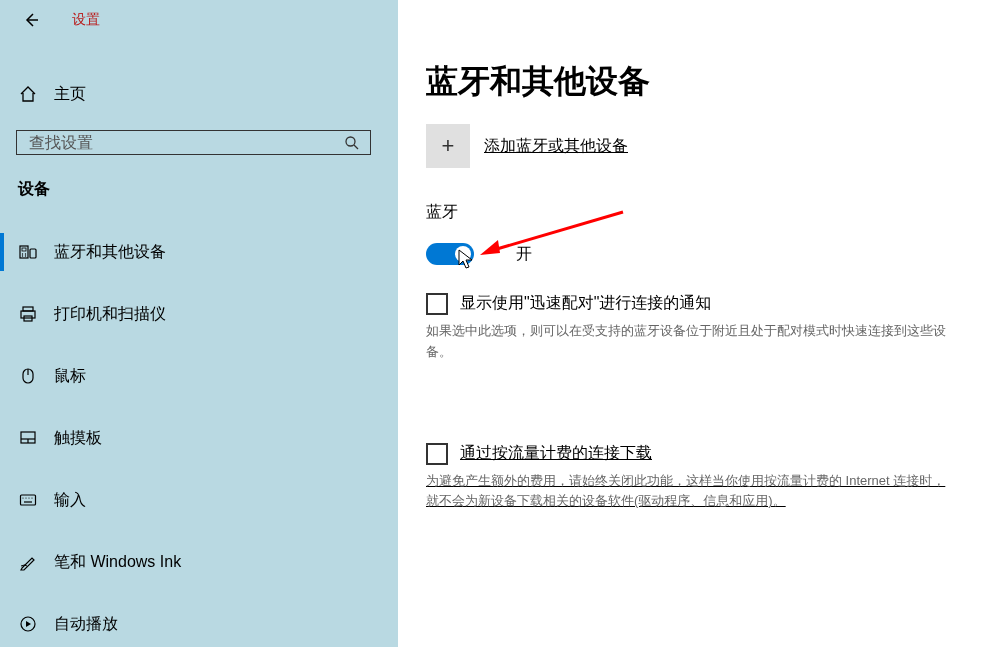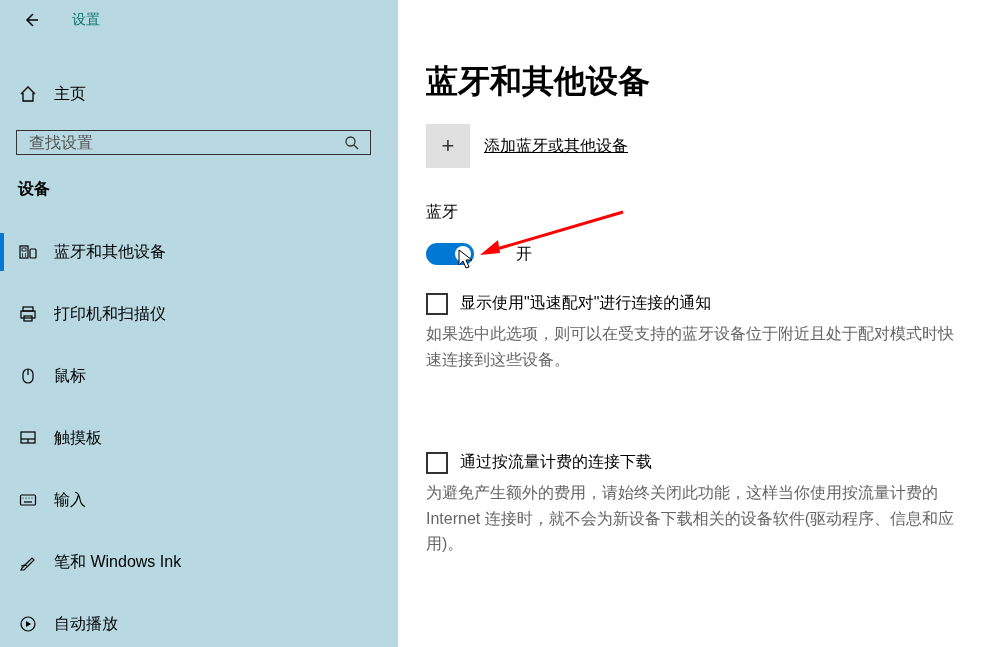--- a/index.html
+++ b/index.html
@@ -1,20 +1,20 @@
 <!DOCTYPE html>
 <html><head>
 <meta charset="utf-8">
 <style>
   * { box-sizing: border-box; font-family: "Segoe UI", "Microsoft YaHei", sans-serif; }
   body { margin:0; width:985px; height:647px; overflow:hidden; display:flex; background:#fff; }
   .sidebar { width:398px; height:647px; background:#b9d9e2; padding:0; position:relative; }
   .titlebar { height:40px; display:flex; align-items:center; padding-left:16px; }
   .back-btn { width:30px; height:30px; display:flex; align-items:center; justify-content:center; cursor:pointer; }
-  .app-title { margin-left:26px; font-size:14px; color:#0f766e; }
+  .app-title { margin-left:26px; font-size:14px; color:#b91c1c; }
   .home-row { display:flex; align-items:center; height:40px; padding-left:18px; margin-top:34px; cursor:pointer; }
   .home-row .icon { width:20px; display:flex; justify-content:center; }
   .home-row .label { margin-left:16px; font-size:16px; color:#000; }
   .search-wrap { margin:16px 16px 0 16px; }
   .search-box { width:355px; height:25px; border:1px solid #333; background:transparent; display:flex; align-items:center; padding:0 10px; }
   .search-box input { flex:1; border:none; background:transparent; outline:none; font-size:16px; color:#555; }
   .search-box input::placeholder { color:#555; }
   .search-icon { width:16px; height:16px; }
   .section-header { font-size:16px; font-weight:600; color:#000; margin:24px 0 21px 18px; }
   .nav-item { display:flex; align-items:center; height:62px; padding-left:18px; cursor:pointer; position:relative; }
@@ -27,22 +27,22 @@
   .add-btn { width:44px; height:44px; background:#e0e0e0; display:flex; align-items:center; justify-content:center; font-size:22px; color:#333; margin-right:14px; }
   .add-label { font-size:16px; color:#000;text-decoration:underline; }
   .sub-header { font-size:16px; color:#000; margin-bottom:20px; }
   .toggle-row { display:flex; align-items:center; position:relative; margin-bottom:28px; }
   .toggle { width:48px; height:22px; border-radius:11px; background:#0078d4; position:relative; cursor:pointer; }
   .toggle .knob { position:absolute; right:3px; top:3px; width:16px; height:16px; border-radius:50%; background:#fff; }
   .toggle-label { margin-left:42px; font-size:16px; color:#000; }
   .checkbox-row { display:flex; align-items:flex-start; margin-bottom:6px; }
   .checkbox { width:22px; height:22px; border:2px solid #333; margin-right:12px; cursor:pointer; flex-shrink:0; }
   .checkbox-label { font-size:16px; color:#000; padding-top:0px; }
-  .desc { font-size:16px; color:#666; line-height:1.6; margin-top:4px; }
-  .block2 { margin-top:80px; }
+  .desc { font-size:13px; color:#666; line-height:1.6; margin-top:4px; }
+  .block2 { margin-top:80px;text-decoration:underline; }
   .cursor-arrow { position:absolute; }
   .red-arrow { position:absolute; }
 </style>
 </head>
 <body>
 
 <div class="sidebar">
   <div class="titlebar">
     <div class="back-btn">
       <svg width="16" height="16" viewBox="0 0 16 16">

